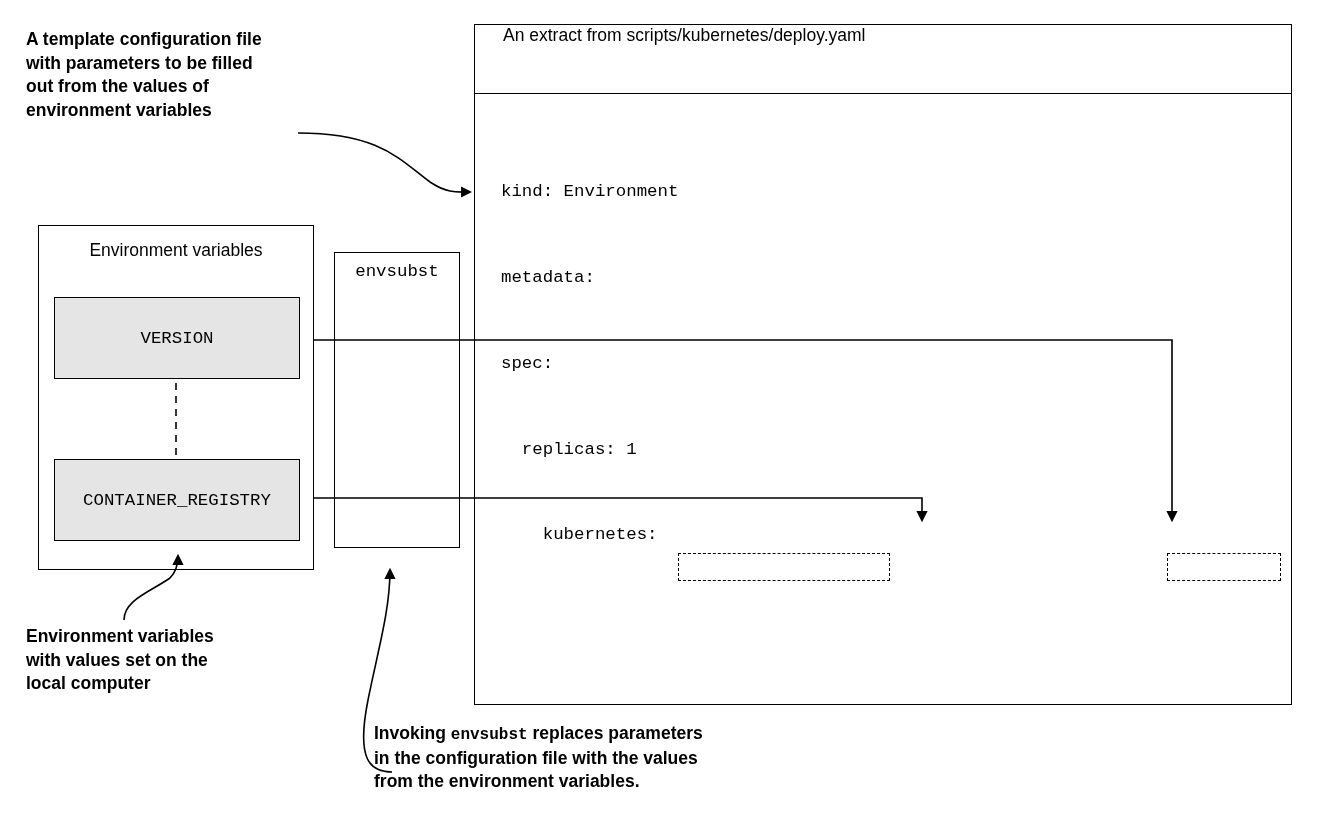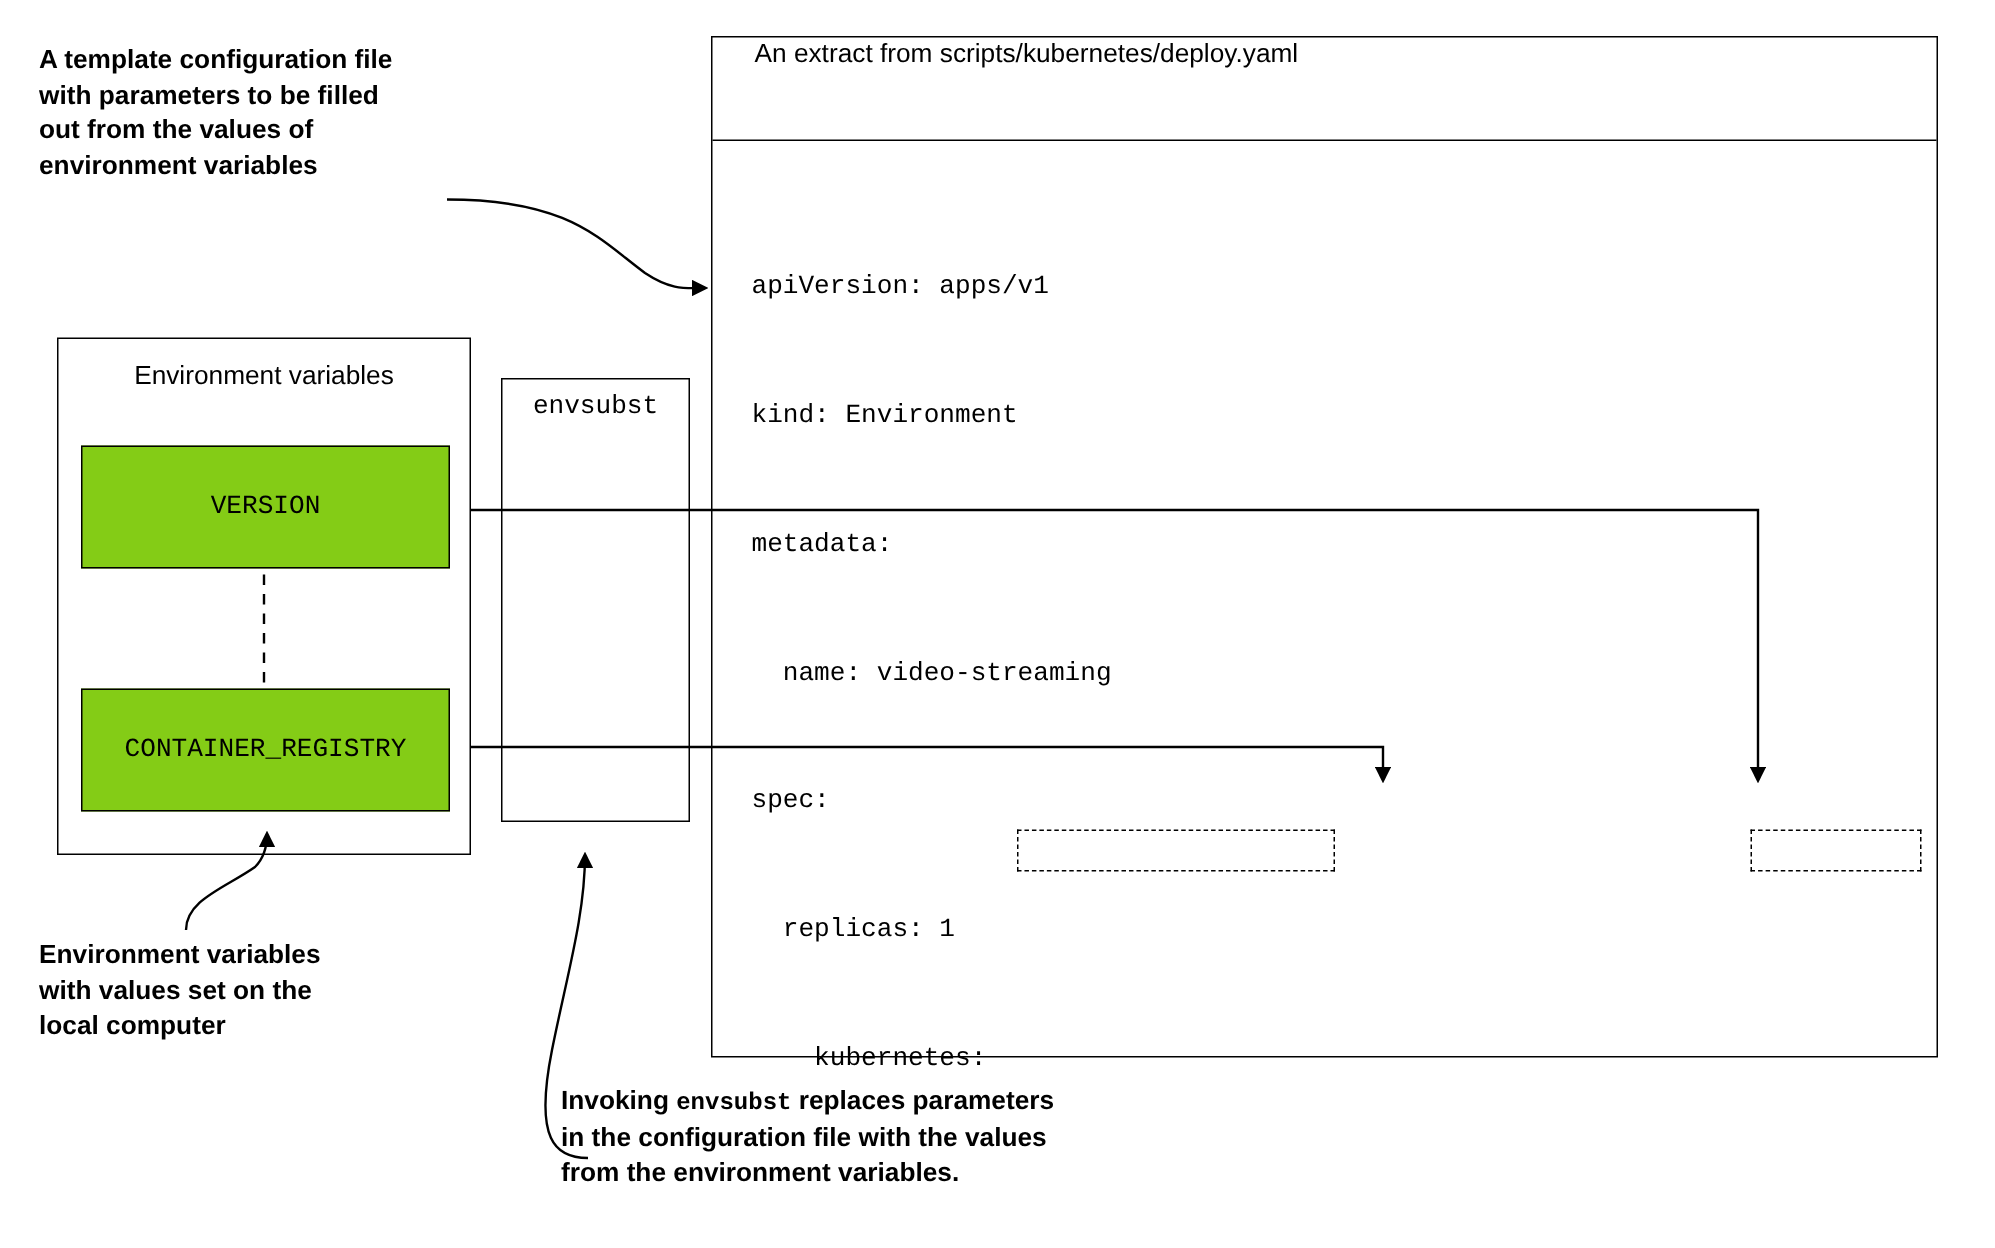--- a/index.html
+++ b/index.html
@@ -110,21 +110,21 @@
     font-family: "Liberation Sans", sans-serif;
     font-size: 17.5px;
     color: #000000;
   }
   .var-box {
     position: absolute;
     left: 15px;
     width: 246px;
     height: 82px;
     border: 1.6px solid #000000;
-    background: #84cc16;
+    background: #e5e5e5;
     box-sizing: border-box;
     display: flex;
     align-items: center;
     justify-content: center;
     font-family: "Liberation Mono", monospace;
     font-size: 17.4px;
     color: #000000;
   }
   #var-version { top: 71px; }
   #var-registry { top: 233px; text-align: right; }
@@ -177,24 +177,22 @@
 
   <div id="envsubst-box">
     <div id="envsubst-label">envsubst</div>
   </div>
 
   <div id="code-panel">
     <div id="code-panel-header">
       <span>An extract from scripts/kubernetes/deploy.yaml</span>
     </div>
     <div id="code-body">
-      <div class="line">apiVersion: apps/v1</div>
       <div class="line">kind: Environment</div>
       <div class="line">metadata:</div>
-      <div class="line">  name: video-streaming</div>
       <div class="line">spec:</div>
       <div class="line">  replicas: 1</div>
       <div class="line">    kubernetes:</div>
       
       
       
       
       
       
       

